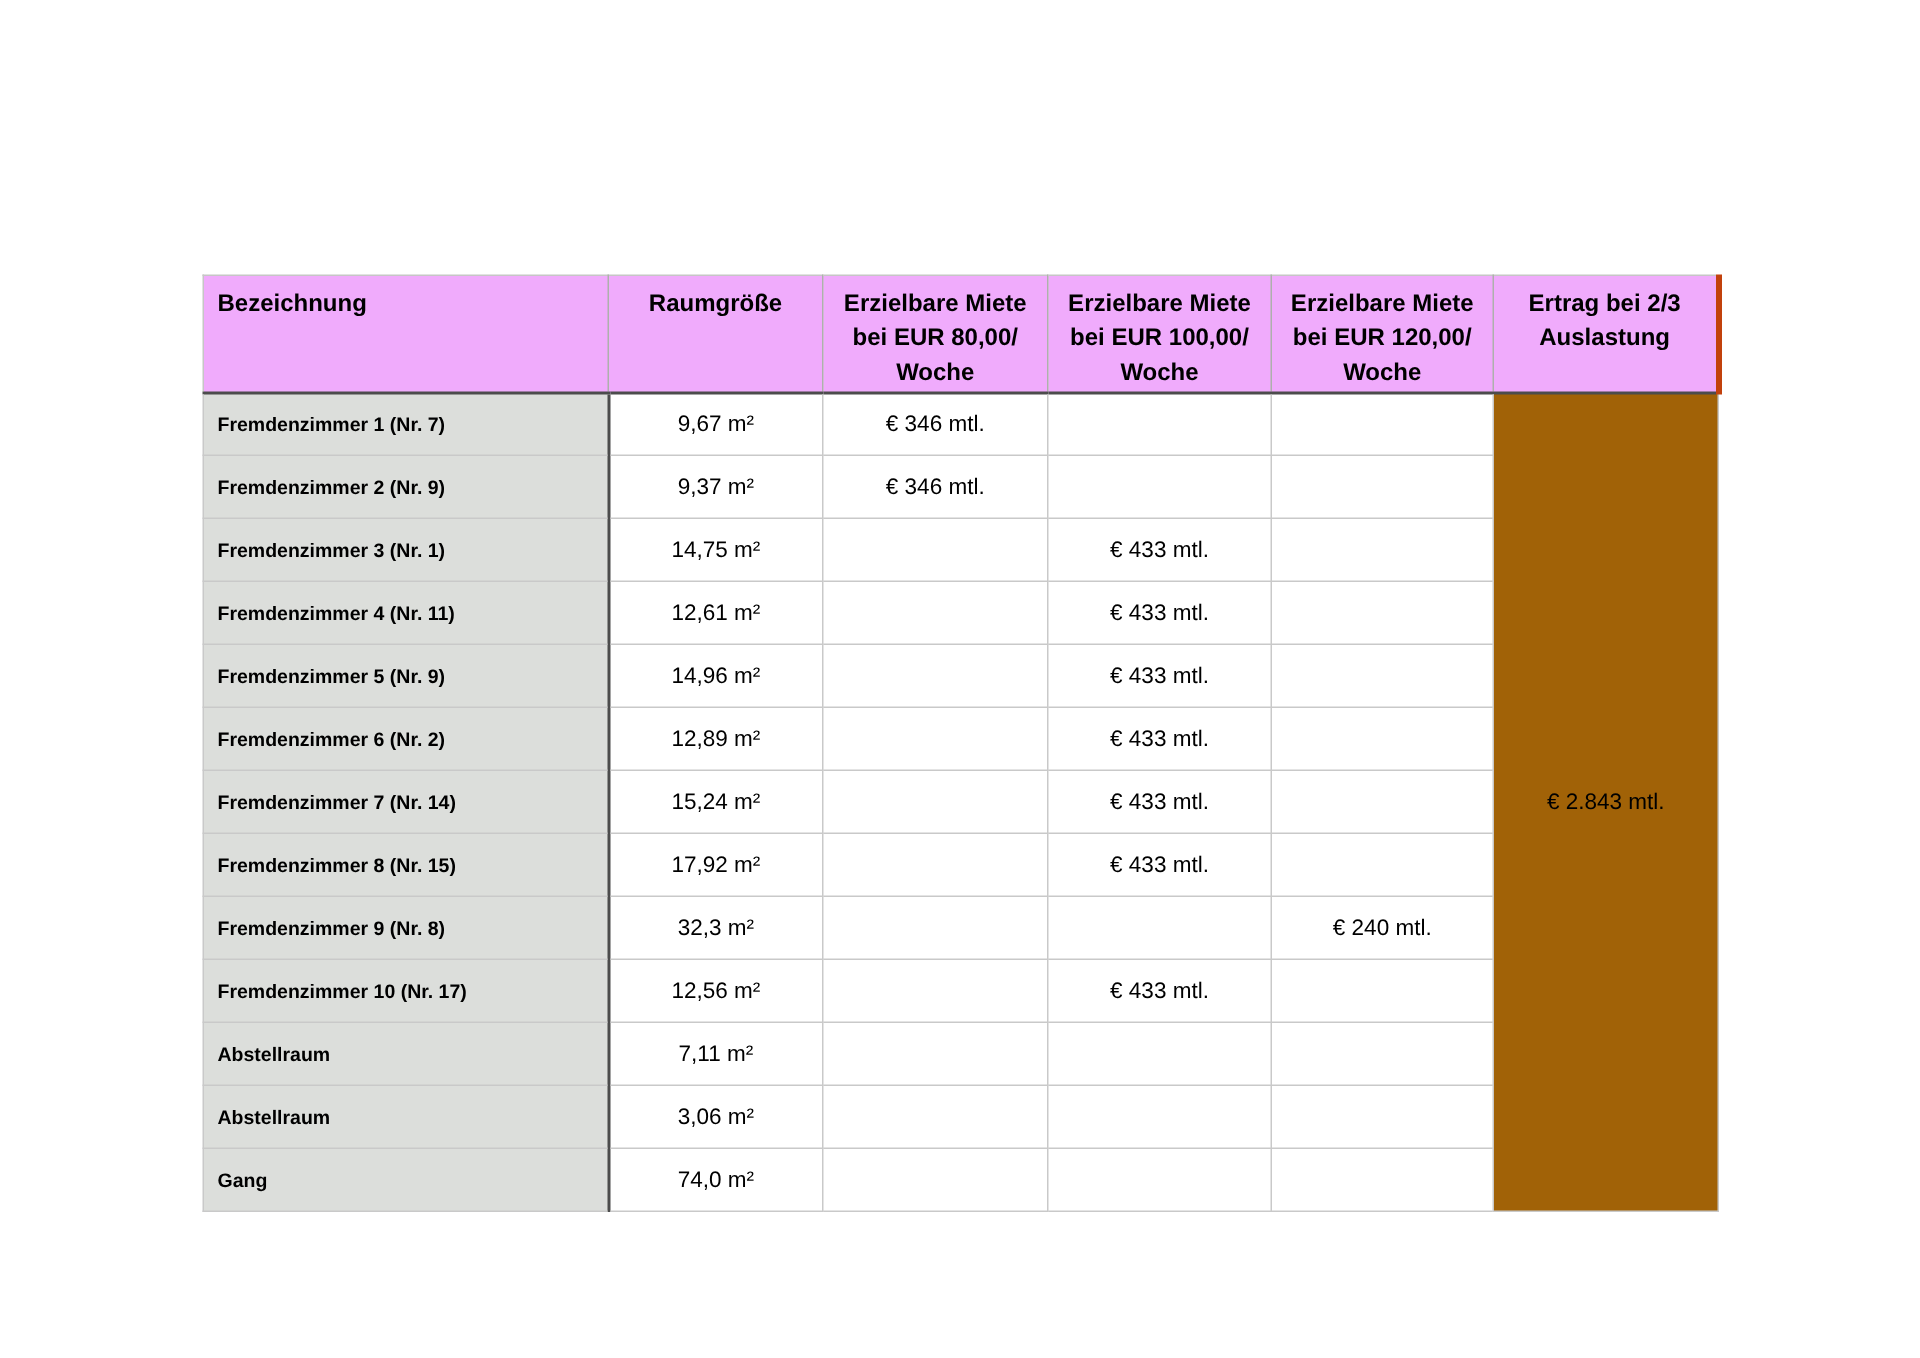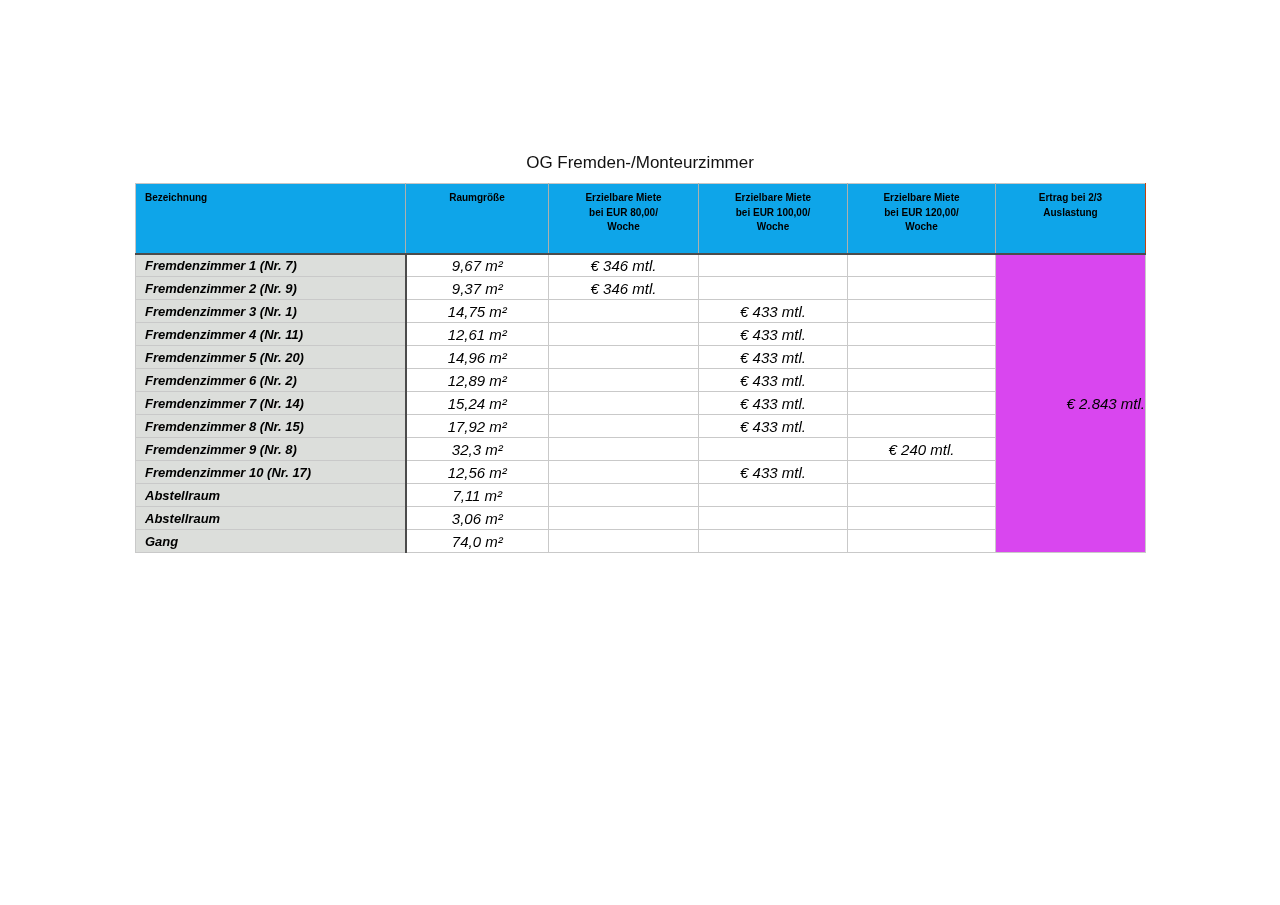--- a/index.html
+++ b/index.html
@@ -24,72 +24,71 @@
   }
   table.rooms {
     position: absolute;
     top: 183px;
     left: 135px;
     width: 1010px;
     border-collapse: collapse;
     table-layout: fixed;
   }
   table.rooms th {
-    background: #0ea5e9;
-    font-size: 10px;
+    background: #f0abfc;
+    font-size: 16px;
     font-weight: bold;
     text-align: center;
     vertical-align: top;
     padding: 7px 4px 0 4px;
     height: 70px;
     box-sizing: border-box;
     line-height: 1.45;
     white-space: pre-line;
     border-top: 1px solid #c6c6c6;
     border-left: 1px solid #aeb0ac;
     border-right: 1px solid #aeb0ac;
     border-bottom: 2px solid #4c4c4c;
   }
   table.rooms th.first {
     text-align: left;
     padding-left: 9px;
     border-left: 1px solid #c6c6c6;
   }
-  table.rooms th.last { border-right: 1px solid #c2410c; }
-  table.rooms tbody tr { height: 23px; font-style: italic; }
+  table.rooms th.last { border-right: 4px solid #c2410c; }
+  table.rooms tbody tr { height: 42px; }
   table.rooms td {
     border: 1px solid #c9c9c9;
     font-size: 15px;
     text-align: center;
     vertical-align: middle;
     padding: 0;
     box-sizing: border-box;
     background: #ffffff;
   }
   table.rooms td.name {
     background: #dcdedb;
     font-size: 13px;
     font-weight: bold;
     text-align: left;
     padding-left: 9px;
     border-right: 2px solid #4c4c4c;
   }
   table.rooms td.ertrag {
     vertical-align: middle;
-    text-align: right;
+    text-align: center;
     font-size: 15px;
-    background: #d946ef;
+    background: #a16207;
   }
 </style>
 </head>
 <body>
 
 <div class="page">
 
-  <div class="title">OG Fremden-/Monteurzimmer</div>
 
   <table class="rooms">
     <colgroup>
       <col style="width:270px">
       <col style="width:143px">
       <col style="width:150px">
       <col style="width:149px">
       <col style="width:148px">
       <col style="width:150px">
     </colgroup>
@@ -134,21 +133,21 @@
         <td class="val"></td>
       </tr>
       <tr>
         <td class="name">Fremdenzimmer 4 (Nr. 11)</td>
         <td class="val">12,61 m²</td>
         <td class="val"></td>
         <td class="val">€ 433 mtl.</td>
         <td class="val"></td>
       </tr>
       <tr>
-        <td class="name">Fremdenzimmer 5 (Nr. 20)</td>
+        <td class="name">Fremdenzimmer 5 (Nr. 9)</td>
         <td class="val">14,96 m²</td>
         <td class="val"></td>
         <td class="val">€ 433 mtl.</td>
         <td class="val"></td>
       </tr>
       <tr>
         <td class="name">Fremdenzimmer 6 (Nr. 2)</td>
         <td class="val">12,89 m²</td>
         <td class="val"></td>
         <td class="val">€ 433 mtl.</td>

